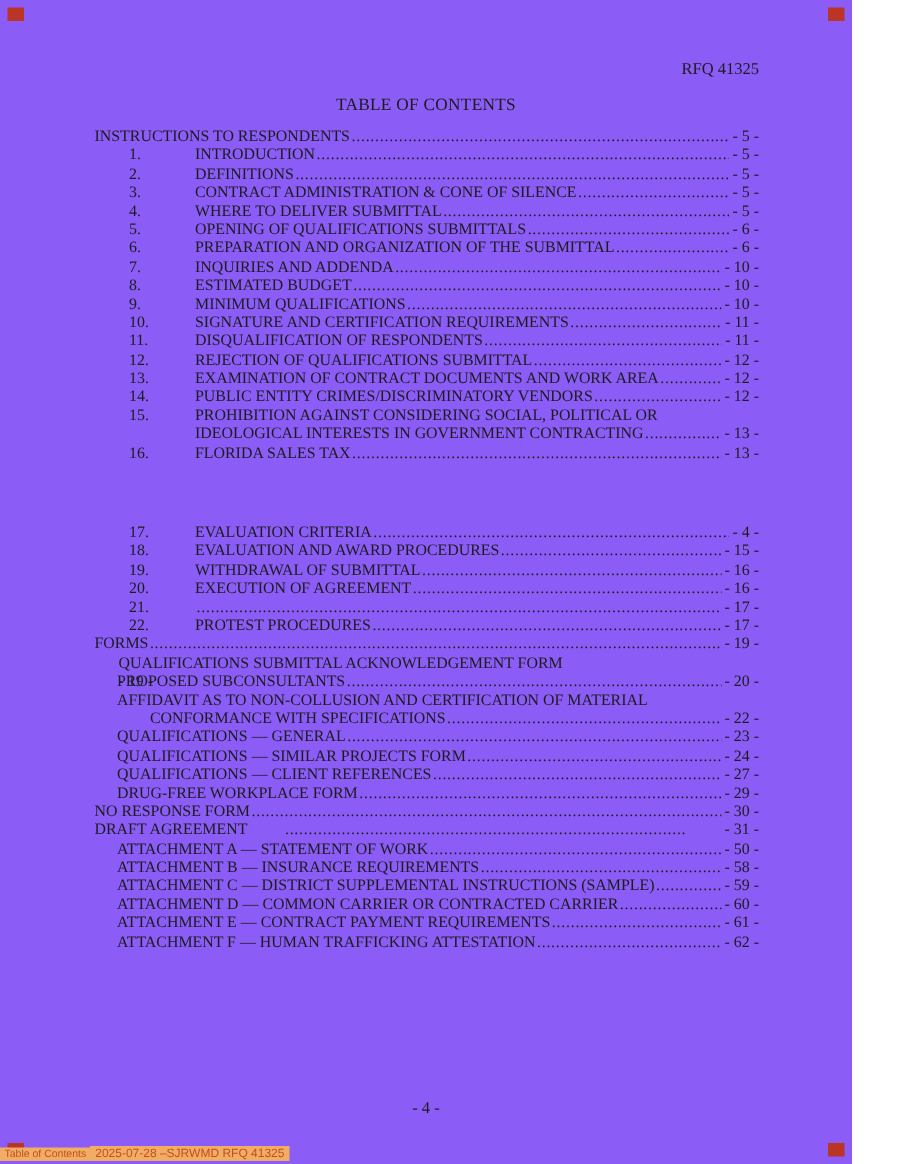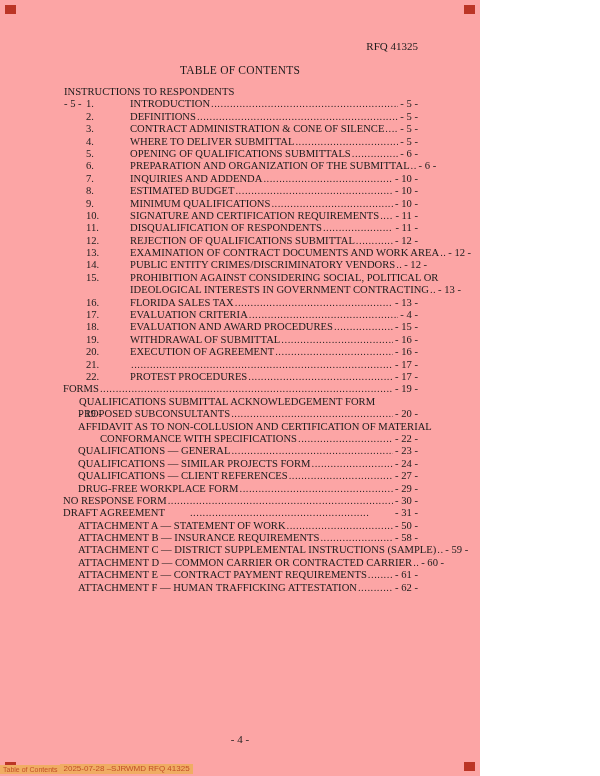--- a/index.html
+++ b/index.html
@@ -2,21 +2,21 @@
 <html><head>
 <meta charset="utf-8">
 <style>
   html,body{margin:0;padding:0;}
   body{
     width:600px;height:776px;background:#ffffff;
     font-family:"Liberation Serif","DejaVu Serif",serif;
     color:#1c1c1c;
     -webkit-font-smoothing:antialiased;
   }
-  .page{position:relative;width:480px;height:776px;background:#fca5a5;overflow:hidden;}
+  .page{position:relative;width:568px;height:776px;background:#8b5cf6;overflow:hidden;}
 
   .corner{position:absolute;width:11px;height:9px;}
   .corner.tl{left:5px;top:5px;}
   .corner.tr{right:5px;top:5px;}
   .corner.bl{left:5px;bottom:5px;}
   .corner.br{right:5px;bottom:5px;}
 
   .header-right{position:absolute;top:40px;left:0;right:62px;text-align:right;font-size:11px;line-height:12px;}
   .doc-title{position:absolute;top:64px;left:0;width:100%;text-align:center;font-size:11.5px;line-height:12px;letter-spacing:0.2px;}
 
@@ -43,21 +43,21 @@
   <div class="corner tl" style="background: rgb(187, 53, 38);"></div>
   <div class="corner tr" style="background: rgb(187, 53, 38);"></div>
   <div class="corner bl" style="background: rgb(187, 53, 38);"></div>
   <div class="corner br" style="background: rgb(187, 53, 38);"></div>
 
   <div class="header-right">RFQ 41325</div>
 
   <div class="doc-title">TABLE OF CONTENTS</div>
 
   <div class="toc">
-      <div class="toc-row" style="padding-left: 0px; flex-direction: column;">
+      <div class="toc-row" style="padding-left: 0px;">
         <span class="toc-title">INSTRUCTIONS TO RESPONDENTS</span>
         <span class="leader"></span>
         <span class="toc-page">- 5 -</span>
       </div>
       <div class="toc-row" style="padding-left: 23px;">
         <span class="toc-num">1.</span>
         <span class="toc-title">INTRODUCTION</span>
         <span class="leader"></span>
         <span class="toc-page">- 5 -</span>
       </div>
@@ -147,21 +147,21 @@
         <span class="toc-title">IDEOLOGICAL INTERESTS IN GOVERNMENT CONTRACTING</span>
         <span class="leader"></span>
         <span class="toc-page">- 13 -</span>
       </div>
       <div class="toc-row" style="padding-left: 23px;">
         <span class="toc-num">16.</span>
         <span class="toc-title">FLORIDA SALES TAX</span>
         <span class="leader"></span>
         <span class="toc-page">- 13 -</span>
       </div>
-      <div class="toc-row" style="padding-left: 23px;">
+      <div class="toc-row" style="padding-left: 23px; margin-top: 41px;">
         <span class="toc-num">17.</span>
         <span class="toc-title">EVALUATION CRITERIA</span>
         <span class="leader"></span>
         <span class="toc-page">- 4 -</span>
       </div>
       <div class="toc-row" style="padding-left: 23px;">
         <span class="toc-num">18.</span>
         <span class="toc-title">EVALUATION AND AWARD PROCEDURES</span>
         <span class="leader"></span>
         <span class="toc-page">- 15 -</span>

